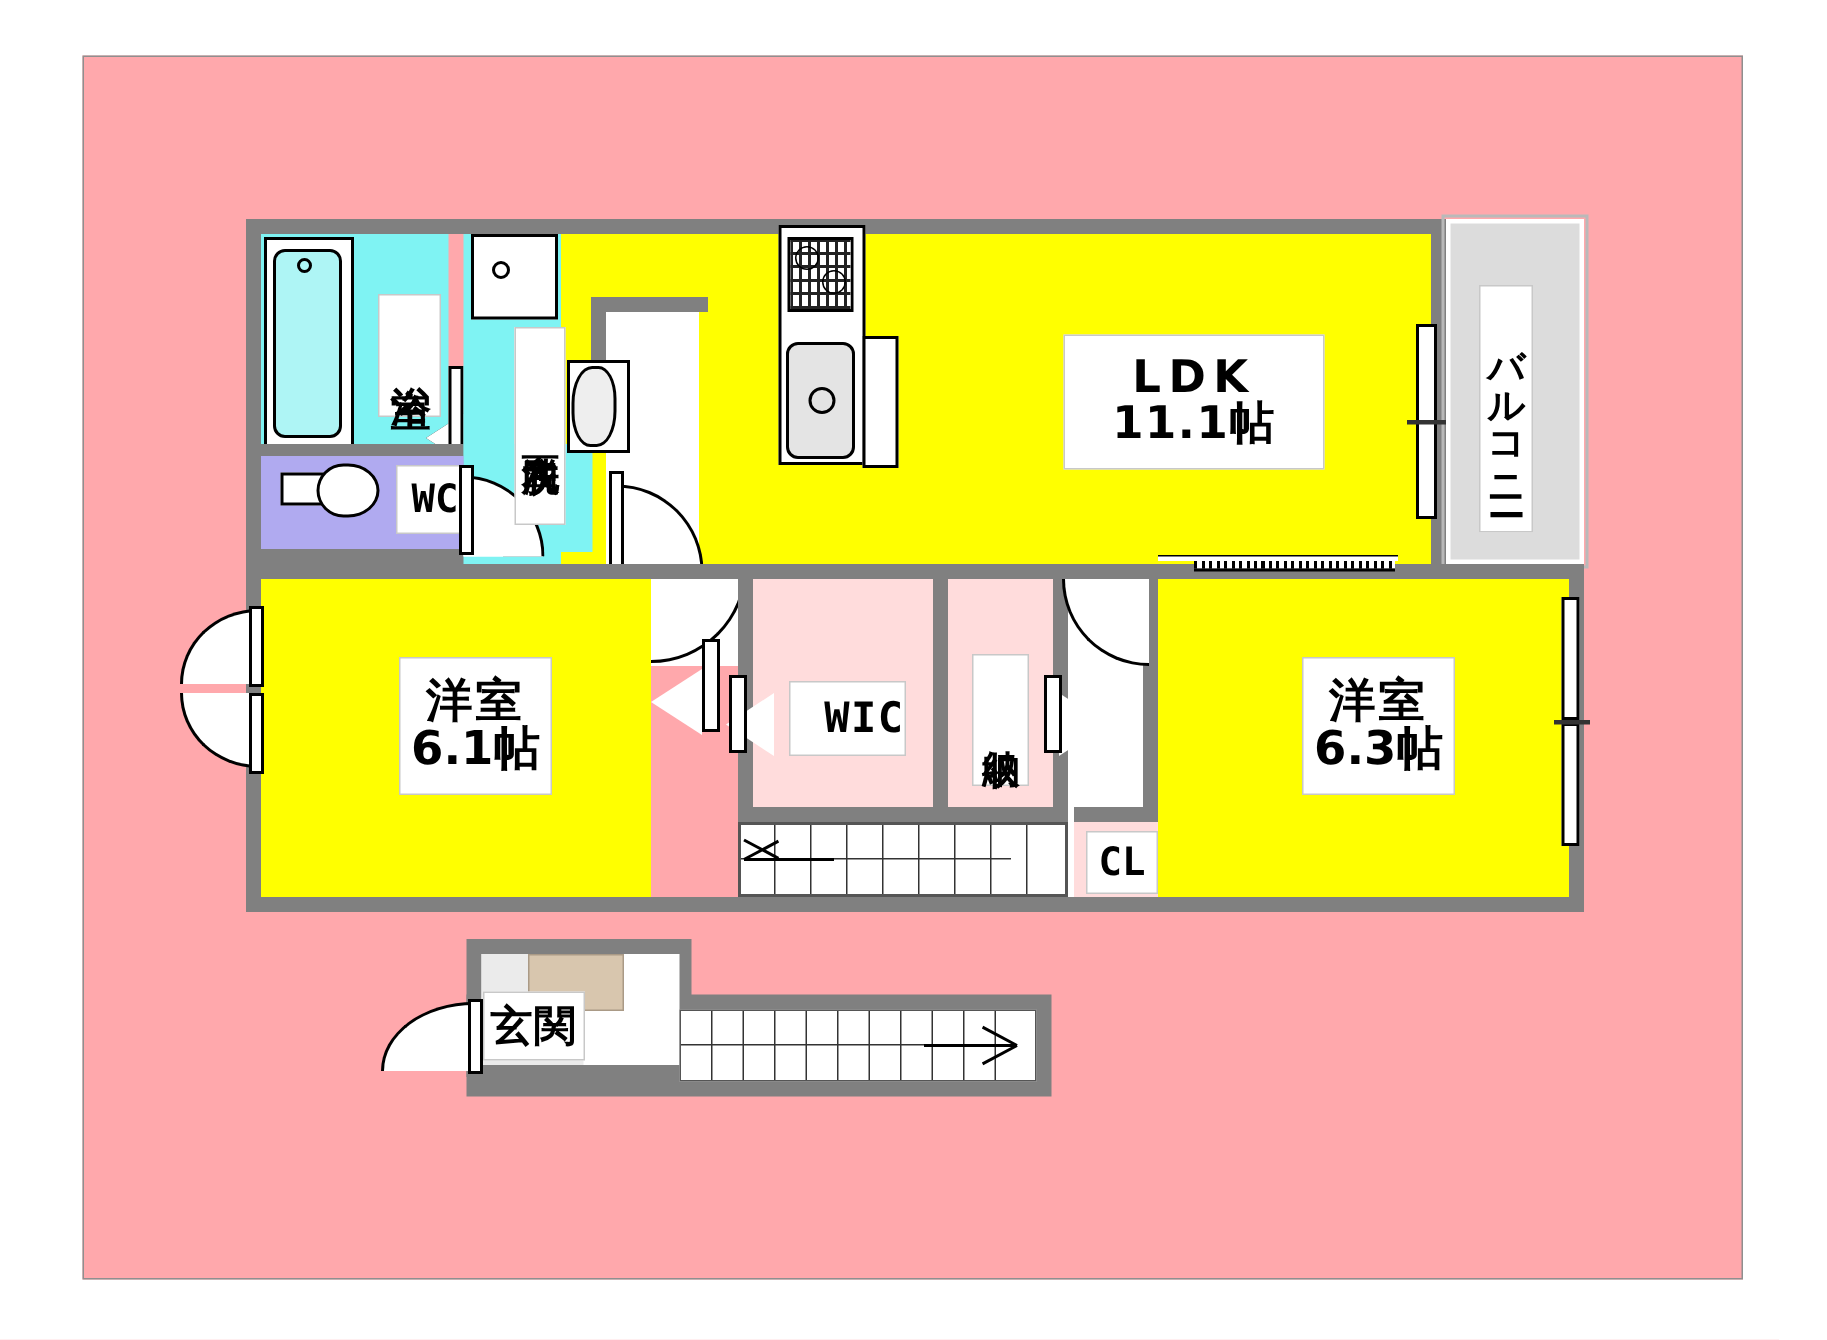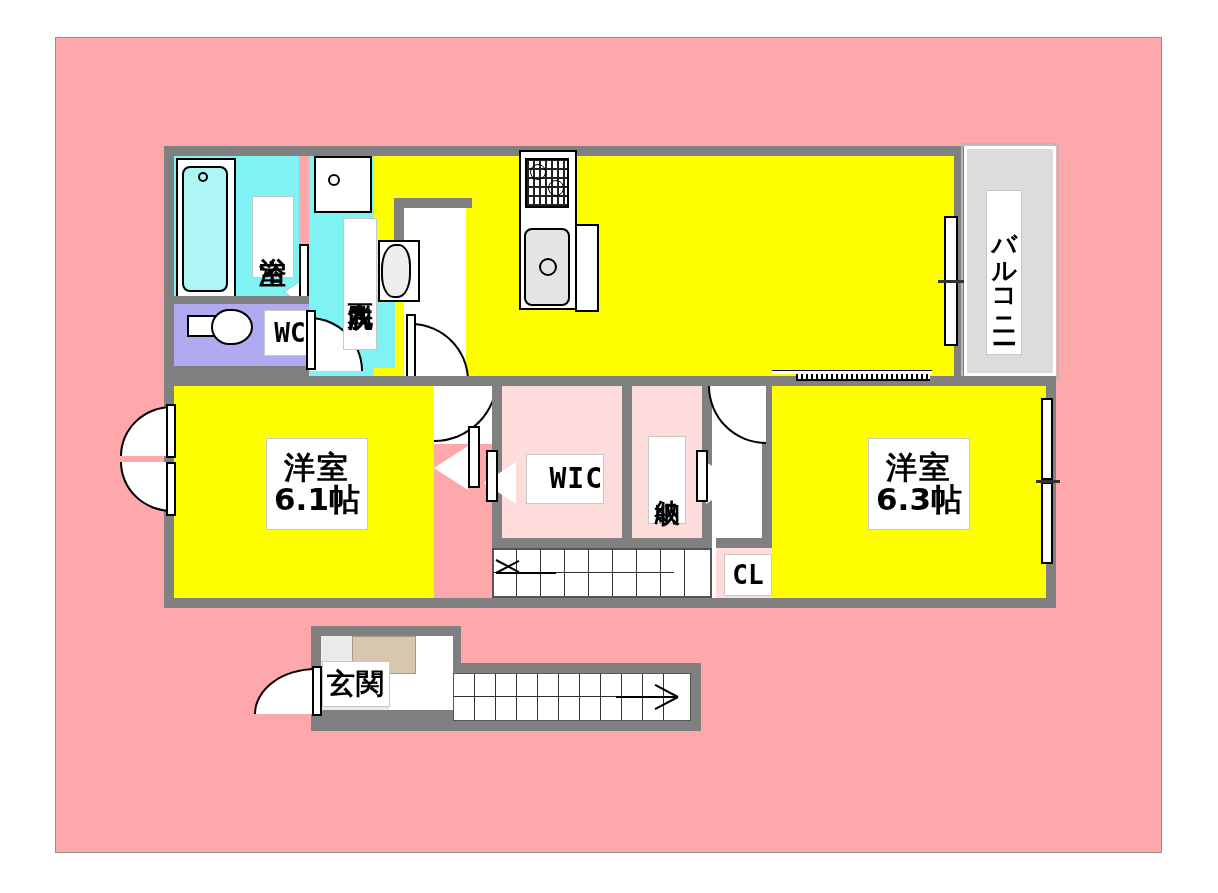--- a/index.html
+++ b/index.html
@@ -180,20 +180,24 @@
            repeating-linear-gradient(0deg,#222 0 2px,transparent 2px 9px),
            #ffffff;"></div>
     <div class="abs" style="left:474px; top:126px; width:16px; height:16px; border:1px solid #000; border-radius:50%;"></div>
     <div class="abs" style="left:492px; top:142px; width:16px; height:16px; border:1px solid #000; border-radius:50%;"></div>
 
     <div class="abs" style="left:468px; top:190px; width:46px; height:78px; background:#e4e4e4; border:2px solid #000; border-radius:8px;"></div>
     <div class="abs" style="left:483px; top:220px; width:18px; height:18px; border:2px solid #000; border-radius:50%;"></div>
 
     <div class="abs" style="left:519px; top:186px; width:24px; height:88px; background:#ffffff; border:2px solid #000;"></div>
 
+    <div class="label lbl-ldk" style="left:653px; top:185px; width:172px; height:88px;">
+      <span class="l1">LDK</span>
+      <span class="l2">11.1帖</span>
+    </div>
 
     <div class="abs wall" style="left:898px; top:108px; width:10px; height:230px;"></div>
     <div class="abs floor-gray" style="left:908px; top:108px; width:92px; height:230px; border:3px solid #ffffff;"></div>
     <div class="abs" style="left:905px; top:105px; width:98px; height:236px; border:2px solid #b9b9b9;"></div>
     <div class="label lbl-vert" style="left:930px; top:152px; width:34px; height:163px;">
       <span style="writing-mode:vertical-rl; text-orientation:upright;">バルコニー</span>
     </div>
 
     <div class="abs win" style="left:888px; top:178px; width:14px; height:130px;"></div>
     <div class="abs" style="left:882px; top:242px; width:26px; height:3px; background:#333;"></div>

